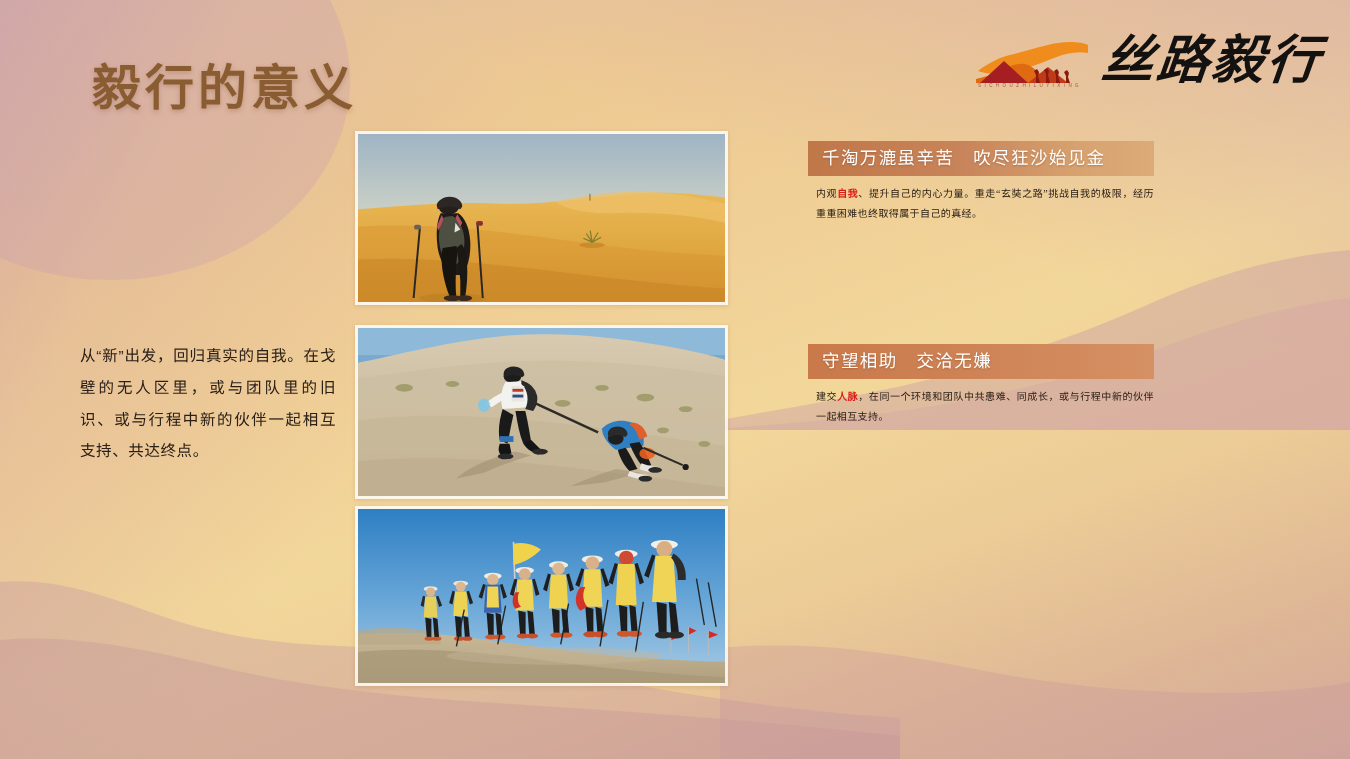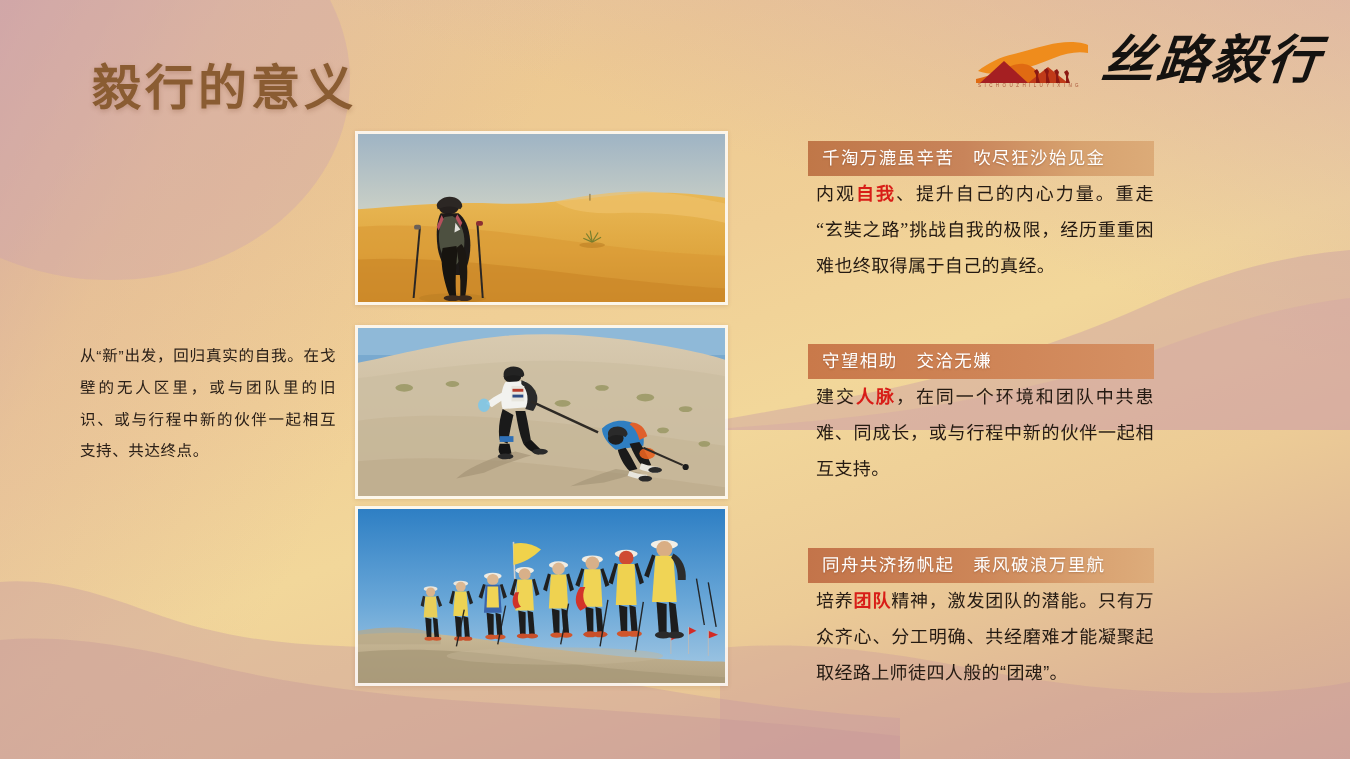--- a/index.html
+++ b/index.html
@@ -117,23 +117,23 @@
     font-size: 17.5px;
     letter-spacing: 1.4px;
     white-space: nowrap;
     text-shadow: 0 1px 2px rgba(110,55,25,0.35);
   }
   .banner-a { background: linear-gradient(90deg, #c07748 0%, #c8845a 45%, #d7a26f 78%, #dcab78 100%); }
   .banner-b { background: linear-gradient(90deg, #c9794a 0%, #cf8557 55%, #d59063 100%); }
   .banner-c { background: linear-gradient(90deg, #c3744a 0%, #cd8658 50%, #d9a271 82%, #ddac7b 100%); }
 
   .feature-body {
-    margin-top: 0;
+    margin-top: 8px;
     padding-left: 8px;
-    font-size: 18px;
+    font-size: 10px;
     line-height: 2.0;
     color: #241a12;
     letter-spacing: .4px;
     text-align: justify;
   }
   .hl { color: #d81d17; font-weight: bold; }
 </style>
 </head>
 <body>
 
@@ -465,20 +465,14 @@
     </div>
   </div>
 
   <div class="feature" id="feature-2">
     <div class="feature-banner banner-b">守望相助　交洽无嫌</div>
     <div class="feature-body">
       <span>建交</span><span class="hl">人脉</span><span>，在同一个环境和团队中共患难、同成长，或与行程中新的伙伴一起相互支持。</span>
     </div>
   </div>
 
-  <div class="feature" id="feature-3">
-    <div class="feature-banner banner-c">同舟共济扬帆起　乘风破浪万里航</div>
-    <div class="feature-body">
-      <span>培养</span><span class="hl">团队</span><span>精神，激发团队的潜能。只有万众齐心、分工明确、共经磨难才能凝聚起取经路上师徒四人般的“团魂”。</span>
-    </div>
-  </div>
 
 </div>
 
 </body></html>

